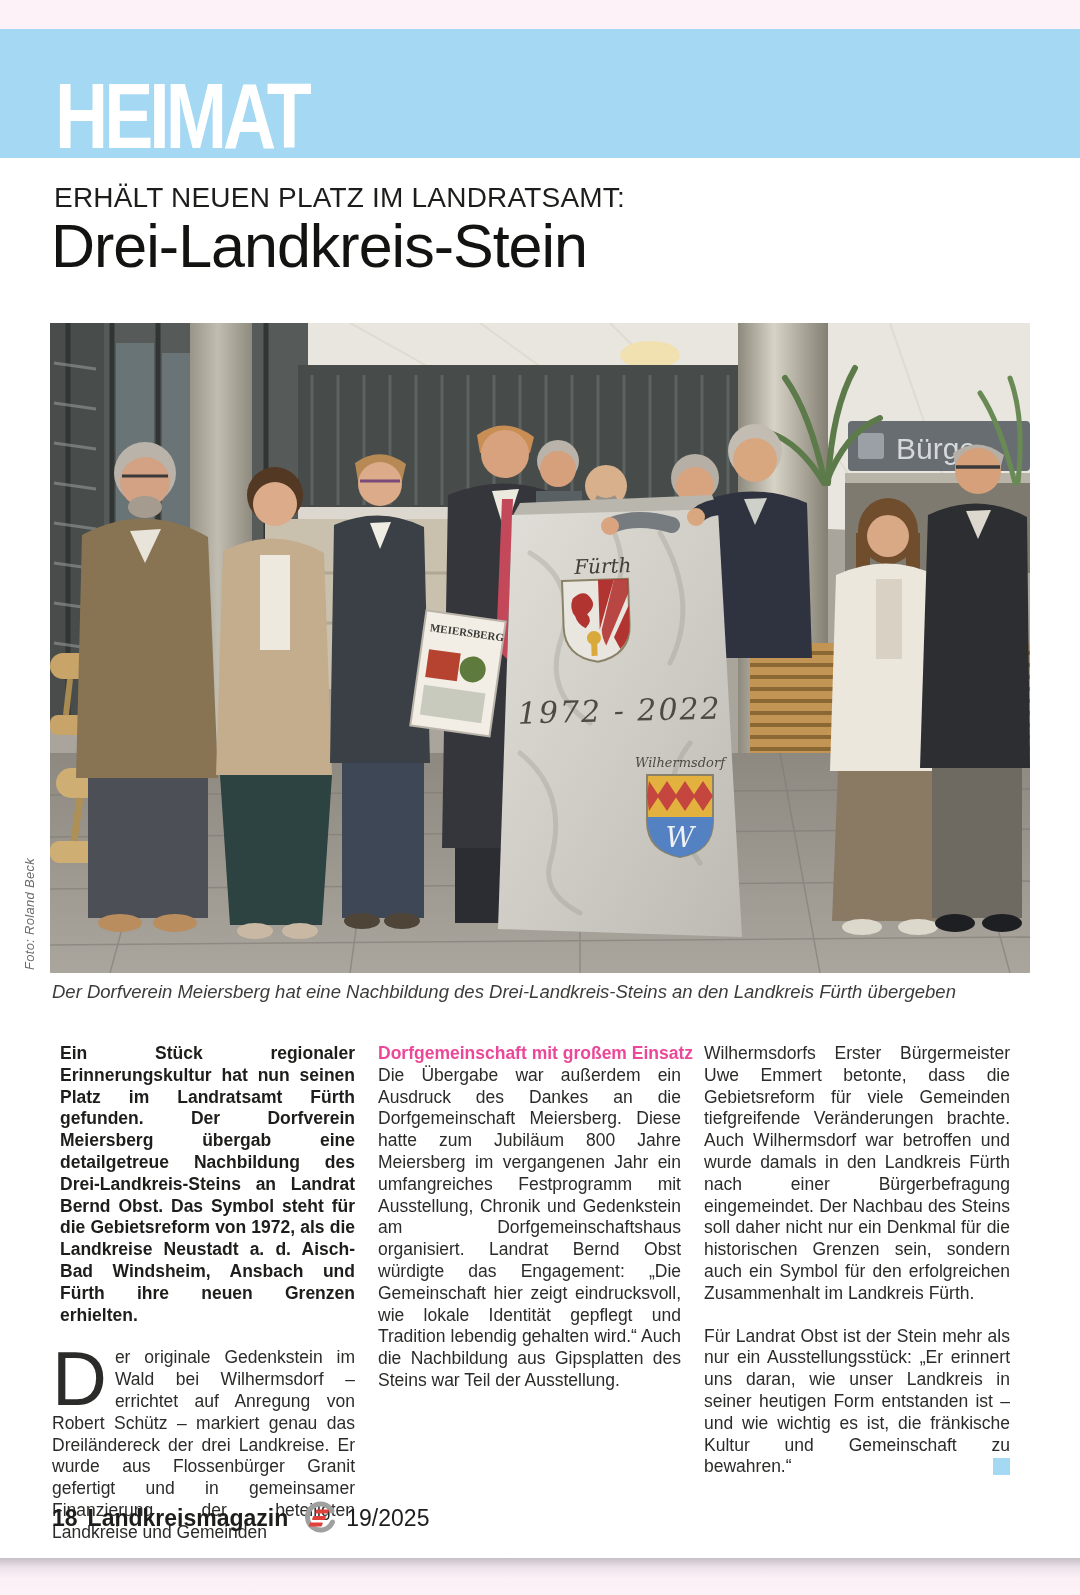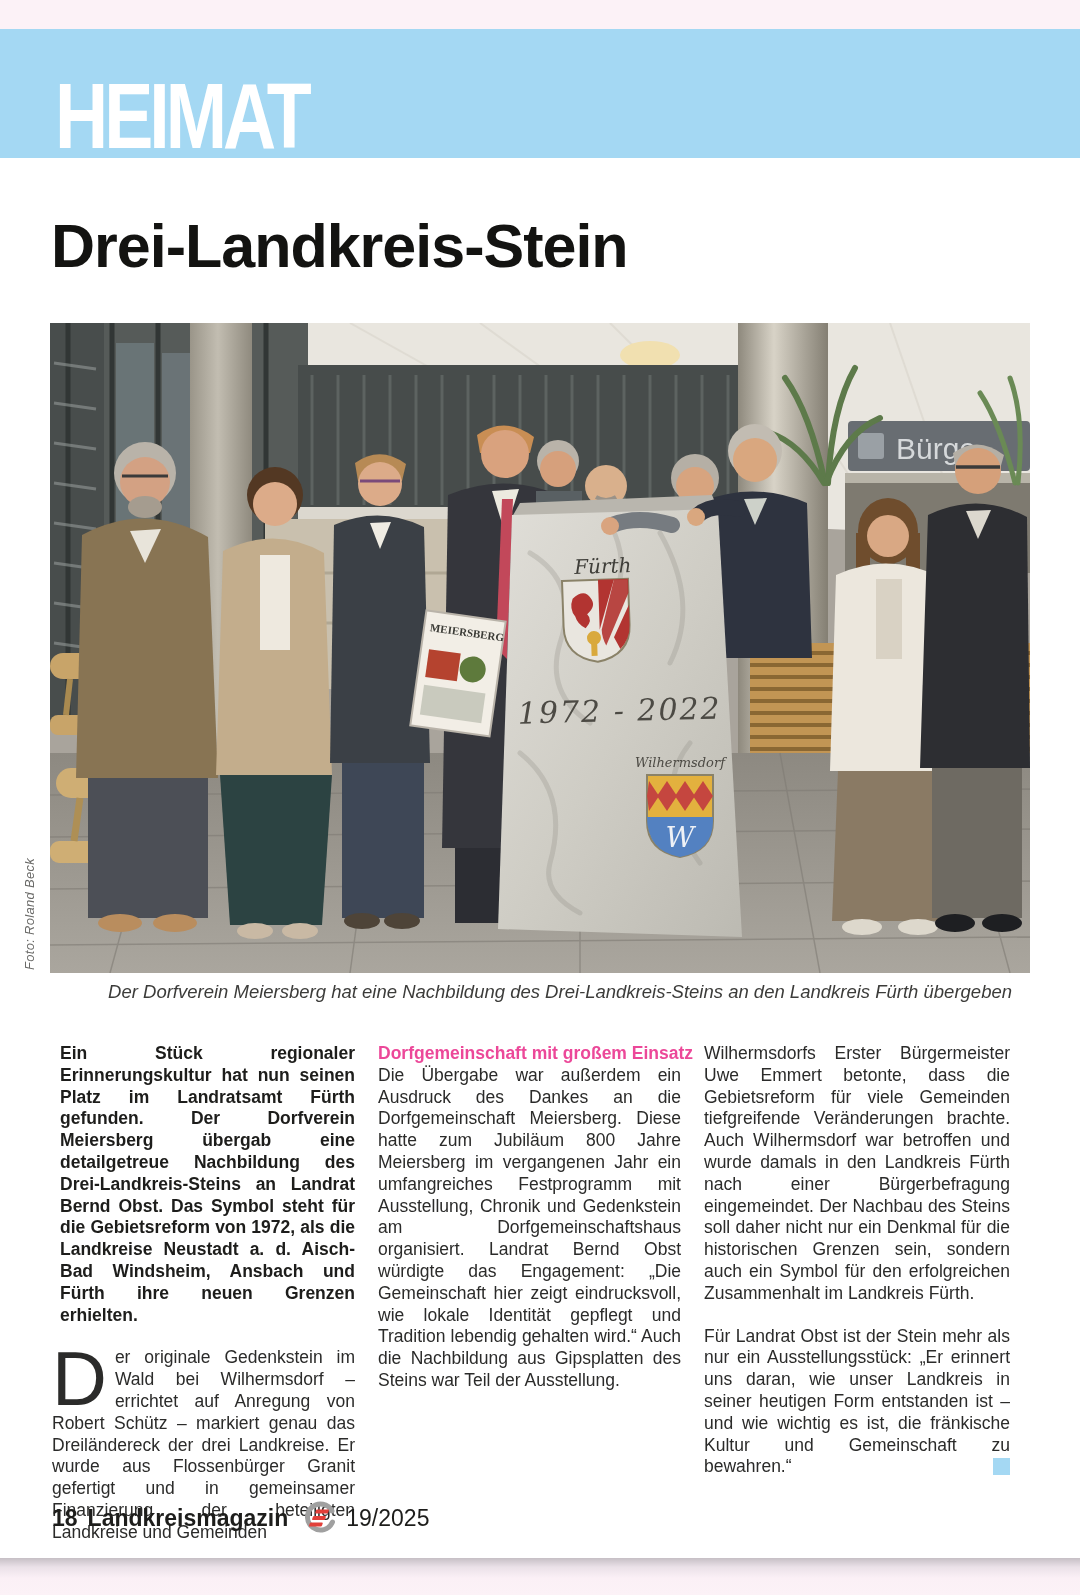--- a/index.html
+++ b/index.html
@@ -4,25 +4,25 @@
 <style>
   html,body{margin:0;padding:0;background:#fff;}
   .page{position:relative;width:1080px;height:1595px;background:#ffffff;overflow:hidden;
         font-family:"Liberation Sans",sans-serif;color:#1d1d1b;}
   .top-strip{position:absolute;left:0;top:0;width:1080px;height:29px;background:#fcf2f7;}
   .band{position:absolute;left:0;top:29px;width:1080px;height:129px;background:#a4d8f3;}
   .heimat{position:absolute;left:55px;top:74px;font-size:92px;line-height:84px;font-weight:bold;
           color:#ffffff;letter-spacing:-5px;transform:scaleX(0.80);transform-origin:0 0;white-space:nowrap;}
   .kicker{position:absolute;left:54px;top:183px;font-size:28px;line-height:30px;color:#1d1d1b;letter-spacing:.2px;}
   .headline{position:absolute;left:51px;top:213px;margin:0;font-size:61px;line-height:66px;
-            font-weight:bold;letter-spacing:-1px;color:#131311;}
+            font-weight:normal;letter-spacing:-1px;color:#131311;}
   .photo{position:absolute;left:50px;top:323px;width:980px;height:650px;background:#a9a49c;overflow:hidden;}
   .credit{position:absolute;left:22px;top:970px;transform:rotate(-90deg);transform-origin:0 0;
           font-size:13px;font-style:italic;color:#6a6a68;white-space:nowrap;letter-spacing:.3px;}
-  .caption{position:absolute;left:52px;top:981px;width:960px;font-size:18.5px;font-style:italic;color:#3c3c3a;text-align:right;}
+  .caption{position:absolute;left:52px;top:981px;width:960px;font-size:18.5px;font-style:italic;color:#3c3c3a;}
   .col{position:absolute;top:1043px;width:303px;text-align:justify;}
   .col1{left:52px;}
   .col2{left:378px;}
   .col3{left:704px;width:306px;}
   .col p{margin:0 0 21px 0;font-size:17.5px;line-height:21.8px;color:#2b2b2a;hyphens:auto;-webkit-hyphens:auto;}
   .col p.intro{font-weight:bold;color:#1d1d1b;margin-left:8px;}
   .subhead{margin:0;font-size:17.5px;line-height:21.8px;font-weight:bold;color:#ec4899;white-space:nowrap;}
   .dropcap{float:left;font-size:76px;line-height:60px;padding:2px 8px 0 0;font-weight:400;color:#2b2b2a;}
   .end-p{position:relative;}
   .end-mark{position:absolute;right:0;bottom:3px;width:17px;height:17px;background:#a4d8f3;}
@@ -37,20 +37,21 @@
 </head>
 <body>
 
 <div class="page">
 
   <div class="top-strip"></div>
 
   <div class="band"></div>
   <div class="heimat">HEIMAT</div>
 
+  <div class="kicker">ERHÄLT NEUEN PLATZ IM LANDRATSAMT:</div>
   <h1 class="headline">Drei-Landkreis-Stein</h1>
 
   <div class="photo">
     <svg width="980" height="650" viewBox="0 0 980 650">
       <defs>
         <linearGradient id="gradPillarL" x1="0" y1="0" x2="1" y2="0">
           <stop offset="0" stop-color="#9a9589"></stop>
             <stop offset="0.45" stop-color="#c2bdb1"></stop>
             <stop offset="1" stop-color="#8f8a7e"></stop>
         </linearGradient>

